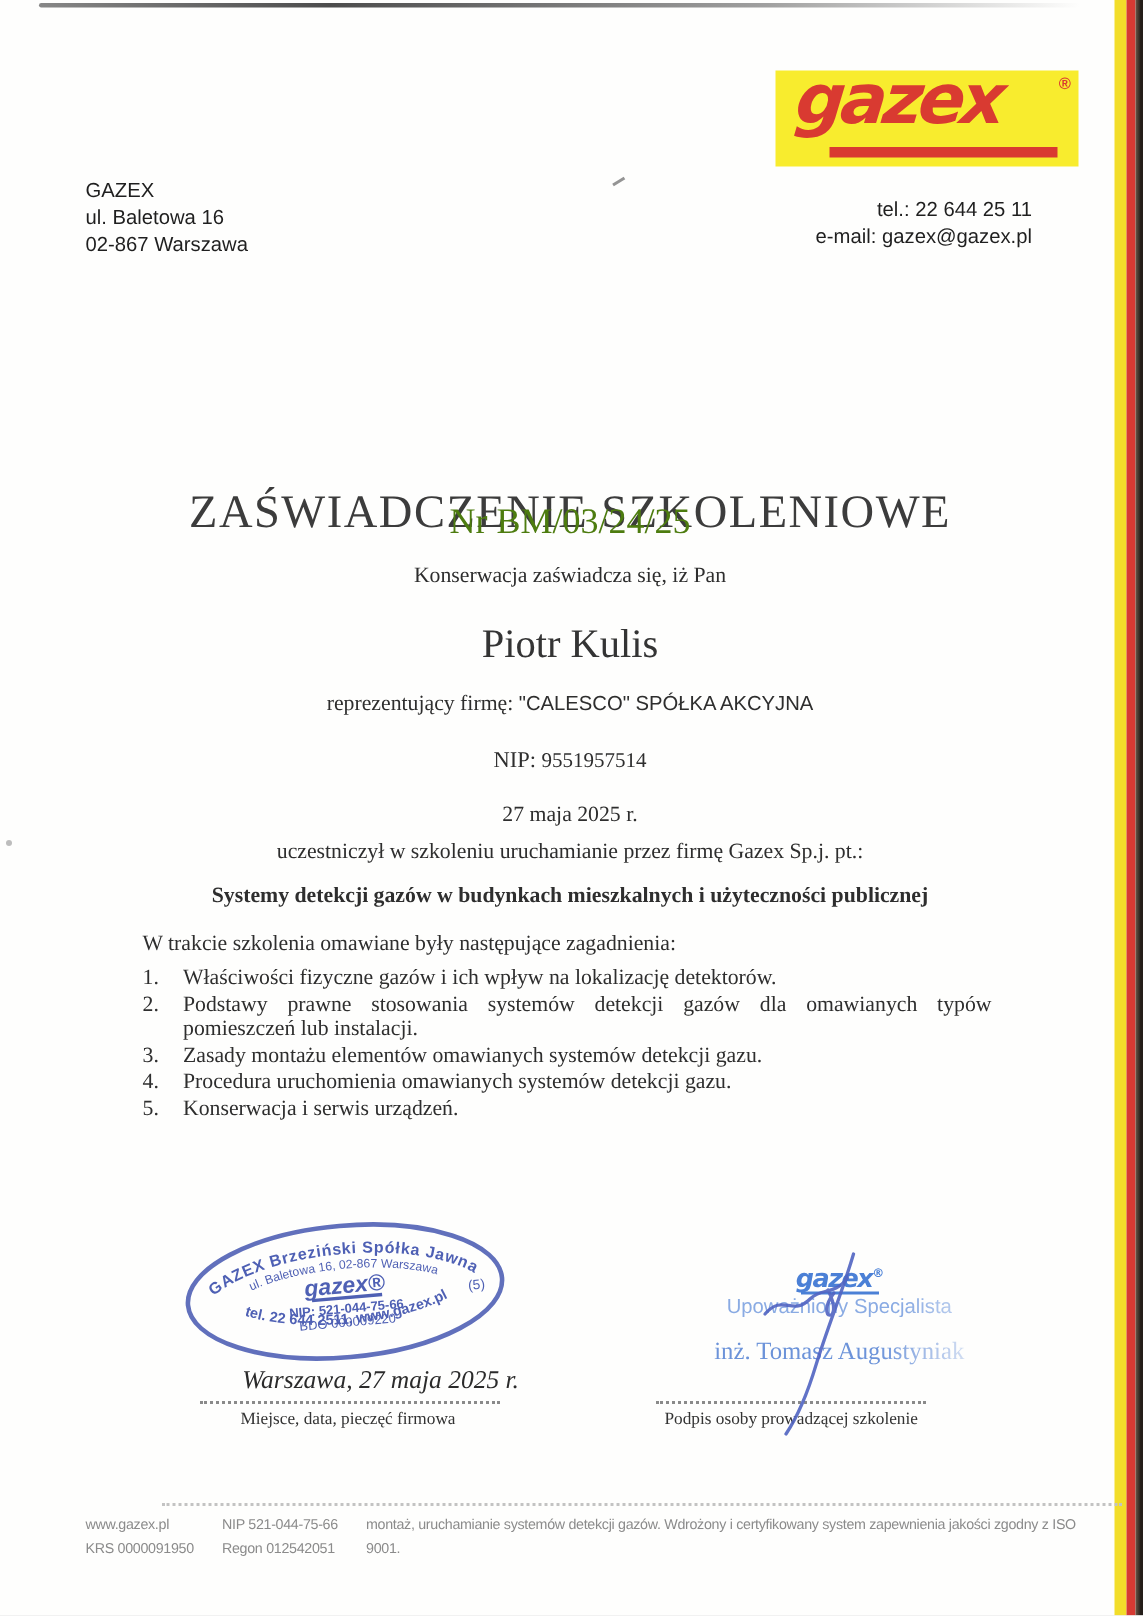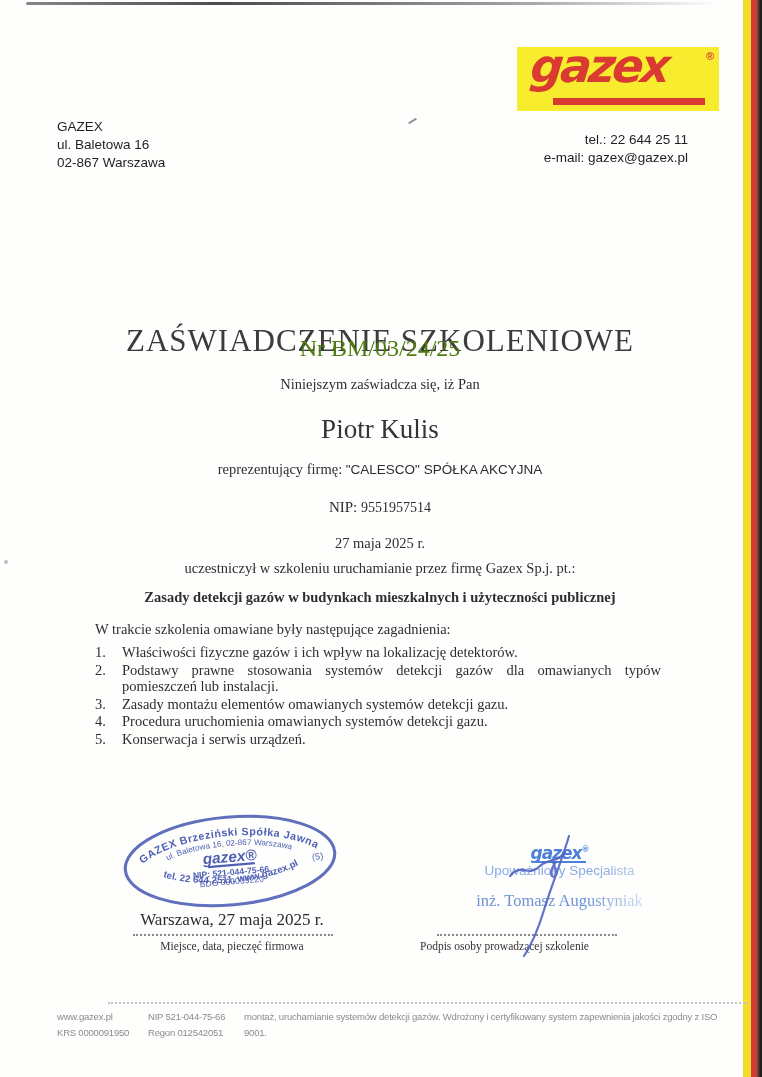--- a/index.html
+++ b/index.html
@@ -50,40 +50,40 @@
   .topic { display:flex; line-height:16.5px; margin-bottom:1px; }
   .topic-num { width:27px; flex:none; }
   .topic-text { flex:1; text-align:justify; }
 
   
   .stamp-svg { position:absolute; left:115px; top:810px; width:230px; height:102px;
     transform:rotate(-5deg); opacity:.92; }
   .stamp-svg text, .stamp-svg textPath { fill:#4053ae; font-family:"Liberation Sans", sans-serif; }
 
   
-  .place-date { position:absolute; left:118px; top:910px; width:228px; text-align:center; font-size:17px; color:#2b2b2b; }
+  .place-date { position:absolute; left:118px; top:910px; width:228px; text-align:right; font-size:17px; color:#2b2b2b;font-style:italic; }
   .dotted-left { position:absolute; left:133px; top:934px; width:200px; border-top:2px dotted #8a8a8a; }
   .caption-left { position:absolute; left:118px; top:940px; width:228px; text-align:center; font-size:11.5px; color:#333; }
 
   
   .bs-logo { position:absolute; left:452px; top:843px; width:215px; text-align:center;
     font-family:"DejaVu Sans", sans-serif; font-style:italic; font-weight:900; font-size:17px;
     letter-spacing:-1px; color:#4b80d6; filter:blur(.2px); }
   .bs-logo .ul { display:block; margin:0 auto; width:52px; height:2px; background:#4b80d6; margin-top:-2px; }
   .bs-role { position:absolute; left:452px; top:863px; width:215px; text-align:center;
     font-family:"Liberation Sans", sans-serif; font-size:13.5px; color:#8aabe3; filter:blur(.3px);
     -webkit-mask-image:linear-gradient(90deg,#000 70%,rgba(0,0,0,.25));
     mask-image:linear-gradient(90deg,#000 70%,rgba(0,0,0,.25)); }
   .bs-name { position:absolute; left:452px; top:891px; width:215px; text-align:center;
     font-size:16.5px; color:#6c93d9; filter:blur(.2px);
     -webkit-mask-image:linear-gradient(90deg,#000 62%,rgba(0,0,0,.15) 95%);
     mask-image:linear-gradient(90deg,#000 62%,rgba(0,0,0,.15) 95%); }
   .sig-svg { position:absolute; left:472px; top:832px; width:150px; height:130px; z-index:3; }
   .dotted-right { position:absolute; left:437px; top:934px; width:180px; border-top:2px dotted #8a8a8a; }
-  .caption-right { position:absolute; left:420px; top:940px; width:215px; text-align:left; font-size:11.5px; color:#333; }
+  .caption-right { position:absolute; left:420px; top:940px; width:215px; text-align:center; font-size:11.5px; color:#333; }
 
   
   .footer-sep { position:absolute; left:108px; top:1002px; width:640px; border-top:2px dotted #c3c3c3; }
   .footer { font-family:"Liberation Sans", sans-serif; font-size:9.5px; letter-spacing:-0.2px;
     color:#8b8b8b; line-height:16px; }
   .f-col1 { position:absolute; left:57px; top:1009px; }
   .f-col2 { position:absolute; left:148px; top:1009px; }
   .f-col3 { position:absolute; left:244px; top:1009px; width:492px; }
   .f-col3 .jline { text-align:justify; text-align-last:justify; }
 </style>
@@ -117,33 +117,33 @@
       <span>22 644 25 11</span>
     </div>
     <div>
       <span>e-mail:</span>
       <span>gazex@gazex.pl</span>
     </div>
   </div>
 
   <div class="cline title">ZAŚWIADCZENIE SZKOLENIOWE</div>
   <div class="cline cert-num">Nr BM/03/24/25</div>
-  <div class="cline intro">Niniejszym zaświadcza się, iż Pan</div>
+  <div class="cline intro">Konserwacja zaświadcza się, iż Pan</div>
   <div class="cline person">Piotr Kulis</div>
   <div class="cline company">
     <span>reprezentujący firmę:</span>
     <span class="sans">"CALESCO" SPÓŁKA AKCYJNA</span>
   </div>
   <div class="cline nip">
     <span>NIP:</span>
     <span class="sans">9551957514</span>
   </div>
   <div class="cline t-date">27 maja 2025 r.</div>
   <div class="cline particip">uczestniczył w szkoleniu uruchamianie przez firmę Gazex Sp.j. pt.:</div>
-  <div class="cline t-title">Zasady detekcji gazów w budynkach mieszkalnych i użyteczności publicznej</div>
+  <div class="cline t-title">Systemy detekcji gazów w budynkach mieszkalnych i użyteczności publicznej</div>
   <div class="topics-intro">W trakcie szkolenia omawiane były następujące zagadnienia:</div>
 
   <div class="topics">
     <div class="topic">
       <span class="topic-num">1.</span>
       <span class="topic-text">Właściwości fizyczne gazów i ich wpływ na lokalizację detektorów.</span>
     </div>
     <div class="topic">
       <span class="topic-num">2.</span>
       <span class="topic-text">Podstawy prawne stosowania systemów detekcji gazów dla omawianych typów pomieszczeń lub instalacji.</span>

